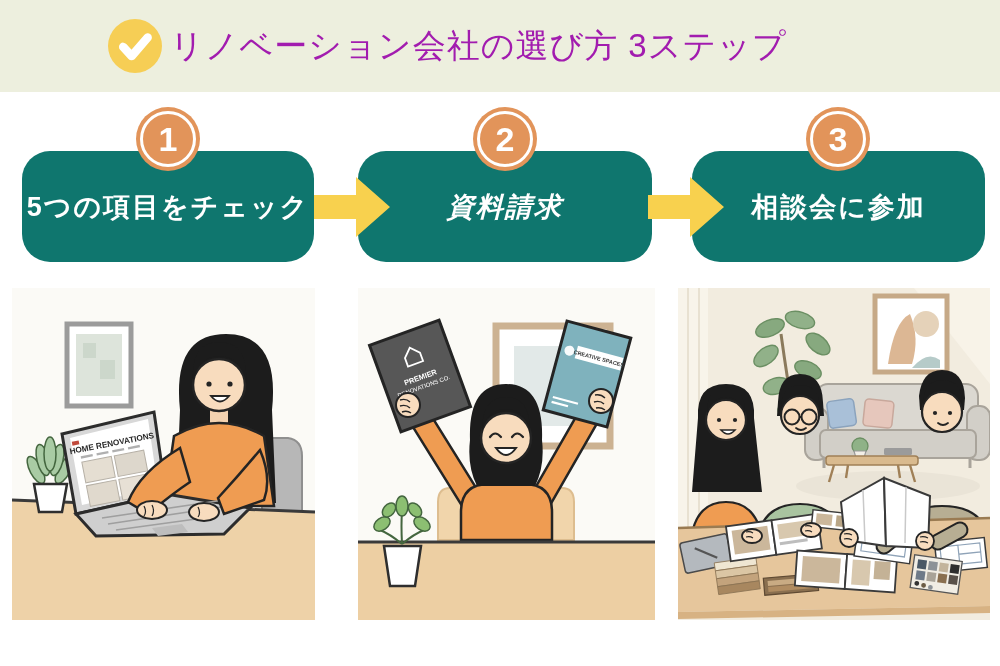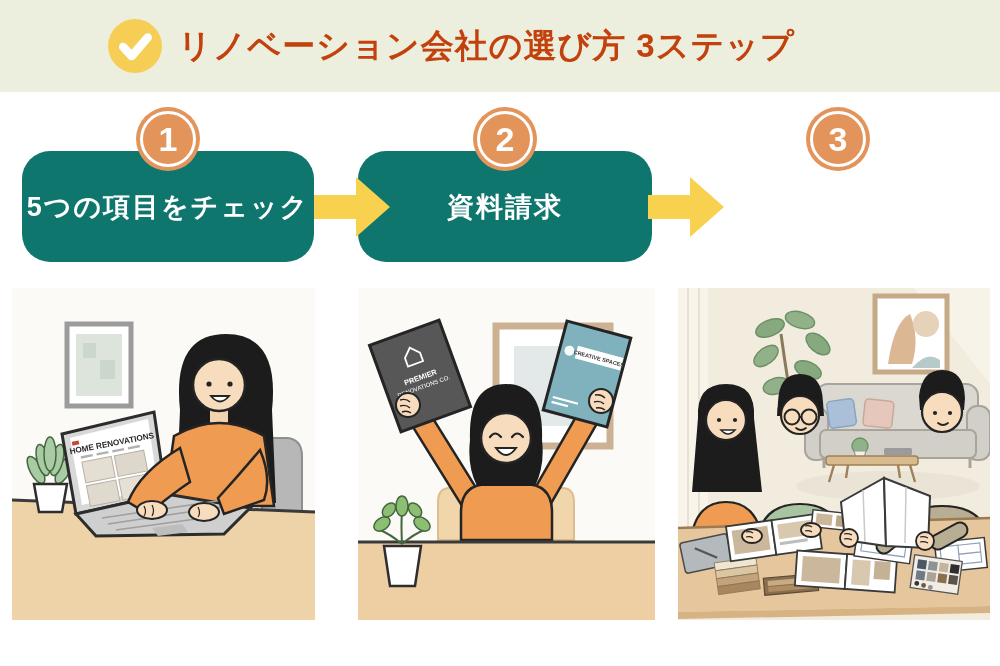--- a/index.html
+++ b/index.html
@@ -7,30 +7,30 @@
     position:relative;width:1000px;height:666px;background:#ffffff;overflow:hidden;
     font-family:"Liberation Sans","DejaVu Sans",sans-serif;
   }
   
   .header{
     position:absolute;left:0;top:0;width:1000px;height:92px;
     background:#EDEFDE;display:flex;align-items:center;
   }
   .check-badge{width:54px;height:54px;margin-left:108px;flex:0 0 auto;}
   .page-title{
-    margin-left:16px;font-size:33px;font-weight:bold;color:#c2410c;letter-spacing:1px;
+    margin-left:8px;font-size:33px;font-weight:normal;color:#a21caf;letter-spacing:1px;
   }
   
   .step-box{
     position:absolute;top:151px;height:111px;border-radius:28px;background:#0f766e;
     display:flex;align-items:center;justify-content:center;
   }
   .step-box .label{color:#ffffff;font-size:27px;font-weight:bold;letter-spacing:2px;text-align:center;}
   .box-1{left:22px;width:292px;}
-  .box-2{left:358px;width:294px;}
+  .box-2{left:358px;width:294px;font-style:italic;}
   .box-3{left:692px;width:293px;}
   .num-badge{
     position:absolute;top:107px;width:64px;height:64px;border-radius:50%;
     background:#E2945A;z-index:3;
   }
   .num-badge .ring{
     position:absolute;left:4px;top:4px;right:4px;bottom:4px;border:3.5px solid #ffffff;
     border-radius:50%;display:flex;align-items:center;justify-content:center;
   }
   .num-badge .num{color:#ffffff;font-size:34px;font-weight:bold;line-height:1;}
@@ -76,20 +76,23 @@
         <span class="num">3</span>
       </div>
   </div>
 
   <div class="step-box box-1">
     <span class="label">5つの項目をチェック</span>
   </div>
   <div class="step-box box-2">
     <span class="label">資料請求</span>
   </div>
+  <div class="step-box box-3">
+    <span class="label">相談会に参加</span>
+  </div>
 
   <svg class="arrow arrow-1" viewBox="0 0 78 66">
     <polygon points="0,21 42,21 42,3 76,33 42,63 42,45 0,45" fill="#F8D14E"></polygon>
   </svg>
   <svg class="arrow arrow-2" viewBox="0 0 78 66">
     <polygon points="0,21 42,21 42,3 76,33 42,63 42,45 0,45" fill="#F8D14E"></polygon>
   </svg>
 
   <div class="panel p1">
   <svg width="303" height="332" viewBox="0 0 303 332">

